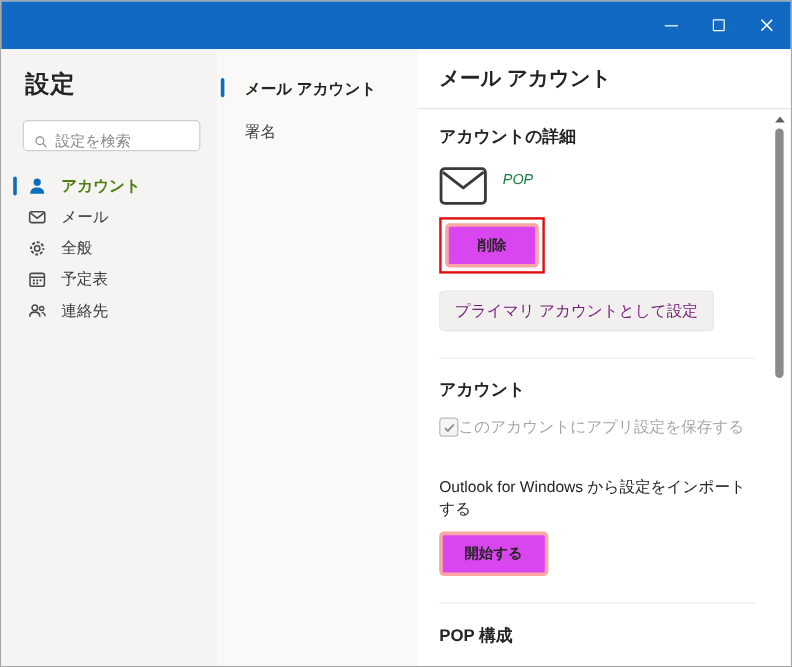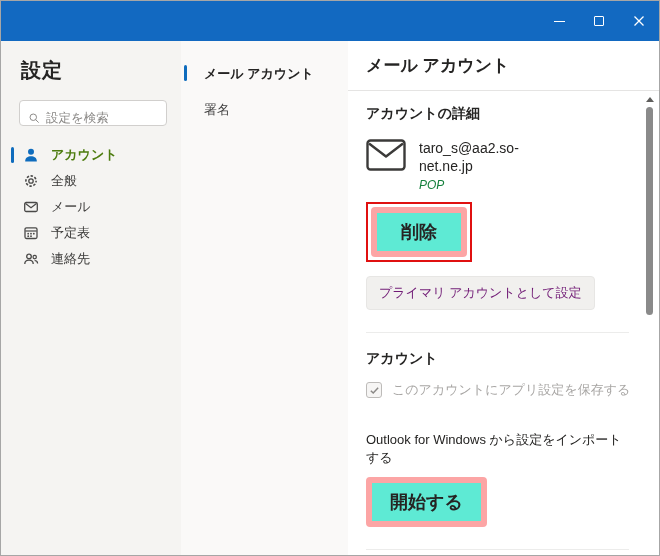--- a/index.html
+++ b/index.html
@@ -47,27 +47,27 @@
   .main-header { height:50px; display:flex; align-items:center; padding-left:18px;
                  border-bottom:1px solid #e5e4e3; }
   .main-header h2 { font-size:17px; font-weight:600; }
   .content { padding:14px 26px 0 18px; }
   .section-h { font-size:14px; font-weight:bold; }
   .account-row { display:flex; gap:13px; margin-top:16px; }
   .email-block { padding-top:0; }
   .email { font-size:14px; line-height:18px; width:118px; overflow-wrap:break-word; }
   .proto { font-size:12px; color:#15803d; margin-top:3px;font-style:italic; }
   .red-box { display:inline-block; border:2px solid #e01010; padding:3px; margin-top:10px; }
-  .btn { background:#5eead4; border:6px solid #fca5a5; border-radius:4px; font-size:18px;
+  .btn { background:#d946ef; border:3px solid #fca5a5; border-radius:4px; font-size:12px;
          font-weight:bold; color:#252423; padding:7px 24px; cursor:pointer; font-family:inherit; }
   .btn.start { padding:7px 18px; }
   .btn-disabled { display:inline-block; margin-top:14px; background:#f1f0ee; border:1px solid #e7e6e4;
                   border-radius:4px; color:#701a75; font-size:13px; padding:7px 12px; cursor:default; }
   .divider { height:1px; background:#ececeb; margin:22px 4px 0 0; }
-  .check-row { display:flex; align-items:center; gap:10px; margin-top:13px; }
+  .check-row { display:flex; align-items:center; gap:0; margin-top:13px; }
   .checkbox { width:16px; height:16px; background:#f6f5f4; border:1px solid #bdbbb9; border-radius:3px;
               display:flex; align-items:center; justify-content:center; }
   .check-label { font-size:13px; color:#a8a6a4; }
   .import-text { font-size:13px; margin-top:32px; }
   .btn-wrap { margin-top:10px; }
 
   
   .scrollbar { position:absolute; top:56px; bottom:6px; right:3px; width:12px; }
   .scroll-up, .scroll-down { position:absolute; left:2px; width:0; height:0;
         border-left:4px solid transparent; border-right:4px solid transparent; }
@@ -117,35 +117,35 @@
               <circle cx="8" cy="4.8" r="3" fill="#0f6cbd"></circle>
               <path d="M2.2 14c0-3.2 2.6-4.8 5.8-4.8s5.8 1.6 5.8 4.8v.4H2.2z" fill="#0f6cbd"></path>
             </svg>
           </span>
           <span>アカウント</span>
         </div>
 
         <div class="nav-item">
           <span class="nav-icon">
             <svg width="16" height="16" viewBox="0 0 16 16">
+              <rect x="1.7" y="3.5" width="12.6" height="9" rx="1.5" fill="none" stroke="#4a4948" stroke-width="1.3"></rect>
+              <path d="M2.5 4.6 L8 8.8 L13.5 4.6" fill="none" stroke="#4a4948" stroke-width="1.3"></path>
+            </svg>
+          </span>
+          <span>メール</span>
+        </div>
+
+        <div class="nav-item">
+          <span class="nav-icon">
+            <svg width="16" height="16" viewBox="0 0 16 16">
               <circle cx="8" cy="8" r="2.2" fill="none" stroke="#4a4948" stroke-width="1.3"></circle>
               <circle cx="8" cy="8" r="5.1" fill="none" stroke="#4a4948" stroke-width="1.6" stroke-dasharray="2.4 1.6" stroke-dashoffset="1"></circle>
             </svg>
           </span>
           <span>全般</span>
-        </div>
-
-        <div class="nav-item">
-          <span class="nav-icon">
-            <svg width="16" height="16" viewBox="0 0 16 16">
-              <rect x="1.7" y="3.5" width="12.6" height="9" rx="1.5" fill="none" stroke="#4a4948" stroke-width="1.3"></rect>
-              <path d="M2.5 4.6 L8 8.8 L13.5 4.6" fill="none" stroke="#4a4948" stroke-width="1.3"></path>
-            </svg>
-          </span>
-          <span>メール</span>
         </div>
 
         <div class="nav-item">
           <span class="nav-icon">
             <svg width="16" height="16" viewBox="0 0 16 16">
               <rect x="2" y="2.8" width="12" height="10.7" rx="1.5" fill="none" stroke="#4a4948" stroke-width="1.3"></rect>
               <path d="M2.4 6 L13.6 6" stroke="#4a4948" stroke-width="1.2"></path>
               <circle cx="5.2" cy="8.7" r=".9" fill="#4a4948"></circle>
               <circle cx="8" cy="8.7" r=".9" fill="#4a4948"></circle>
               <circle cx="10.8" cy="8.7" r=".9" fill="#4a4948"></circle>
@@ -187,21 +187,20 @@
 
       <div class="content">
         <div class="section-h">アカウントの詳細</div>
 
         <div class="account-row">
           <svg width="40" height="32" viewBox="0 0 40 32">
             <rect x="1.5" y="1.5" width="37" height="29" rx="3" fill="none" stroke="#3b3a39" stroke-width="2.4"></rect>
             <path d="M3 4.5 L20 17.5 L37 4.5" fill="none" stroke="#3b3a39" stroke-width="2.4" stroke-linejoin="round"></path>
           </svg>
           <div class="email-block">
-            <div class="email">taro_s@aa2.so-net.ne.jp</div>
             <div class="proto">POP</div>
           </div>
         </div>
 
         <div class="red-box">
           <button class="btn">削除</button>
         </div>
 
         <div>
           <span class="btn-disabled">プライマリ アカウントとして設定</span>

